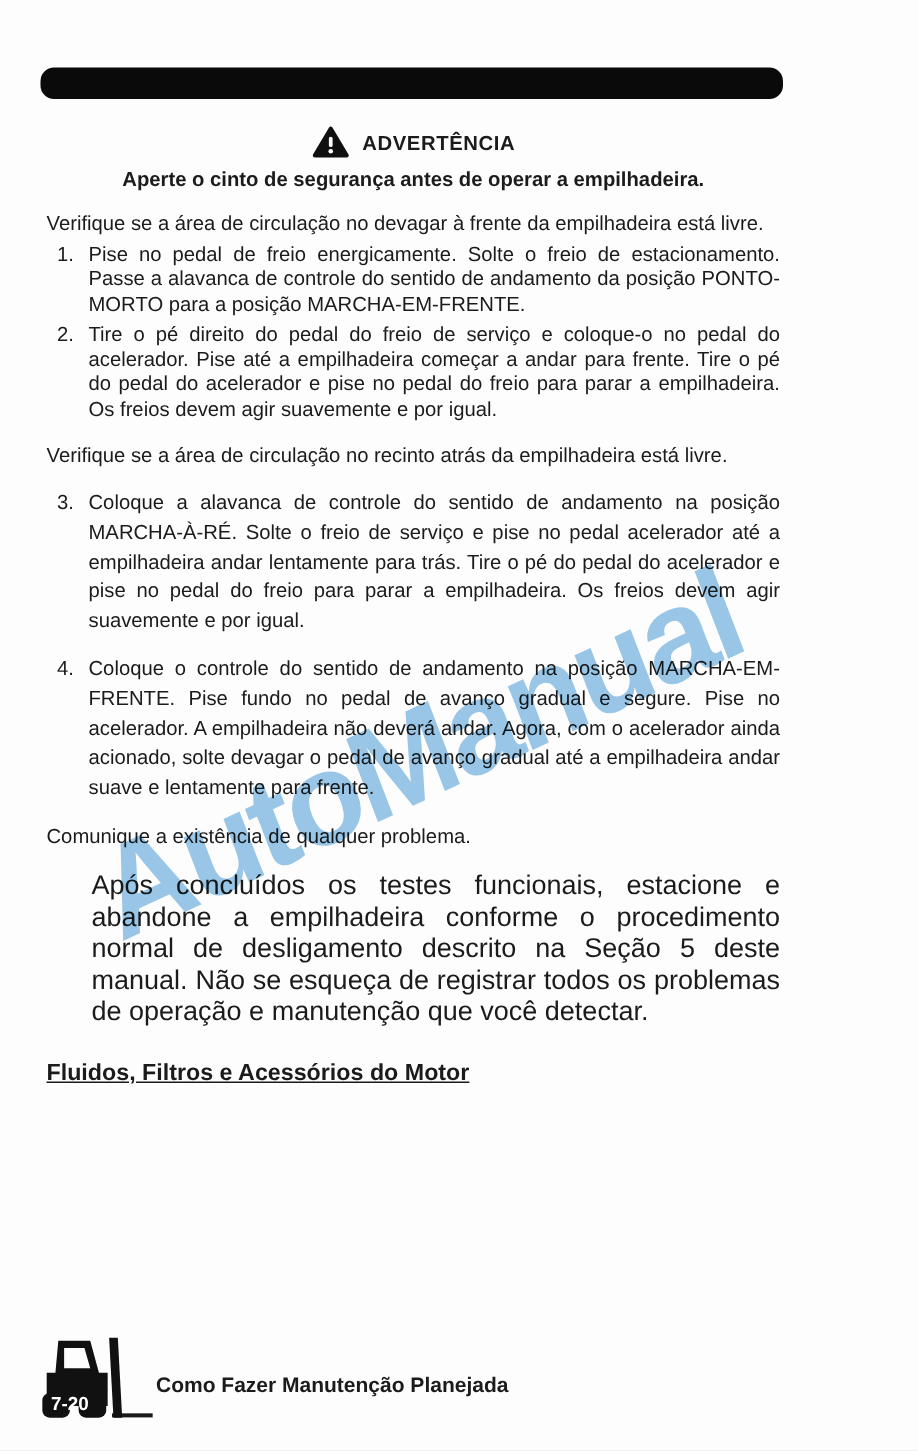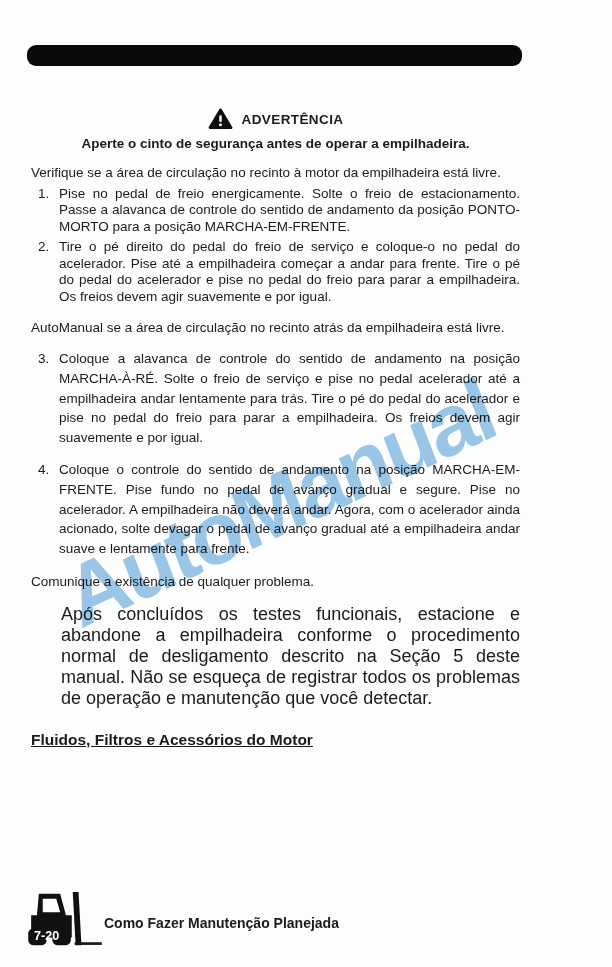--- a/index.html
+++ b/index.html
@@ -7,21 +7,21 @@
     position:relative;width:612px;height:967px;margin:0 auto;
     background:#fdfdfd;color:#1b1b1b;overflow:hidden;
     font-family:"Liberation Sans","DejaVu Sans",sans-serif;
   }
   .topbar{
     position:absolute;left:27px;top:45px;width:495px;height:21px;
     background:#0a0a0a;border-radius:9px;
   }
   .col{position:absolute;left:31px;top:0;width:489px;}
   .warn-head{
-    margin-top:108px;display:flex;align-items:center;justify-content:center;gap:9px;
+    margin-top:84px;display:flex;align-items:center;justify-content:center;gap:9px;
   }
   .warn-title{font-size:13.5px;font-weight:bold;letter-spacing:.4px;}
   .warn-text{
     margin-top:5px;text-align:center;font-size:13.5px;font-weight:bold;line-height:17px;
   }
   h1.sec{
     margin:14px 0 0 0;font-size:15.5px;font-weight:bold;line-height:20px;
   }
   .jline{display:block;text-align:justify;text-align-last:justify;}
   p.body, .li-body{
@@ -68,33 +68,33 @@
           <rect x="11.7" y="7.5" width="2.6" height="7.2" rx="1.3" fill="#ffffff"></rect>
           <circle cx="13" cy="17.6" r="1.6" fill="#ffffff"></circle>
         </svg>
       </span>
       <span class="warn-title">ADVERTÊNCIA</span>
     </div>
 
     <div class="warn-text">Aperte o cinto de segurança antes de operar a empilhadeira.</div>
 
 
-    <p class="body">Verifique se a área de circulação no recinto à motor da empilhadeira está livre.</p>
+    <p class="body">Verifique se a área de circulação no devagar à frente da empilhadeira está livre.</p>
 
     <div class="li">
       <span class="num">1.</span>
       <span class="li-body">Pise no pedal de freio energicamente. Solte o freio de estacionamento. Passe a alavanca de controle do sentido de andamento da posição PONTO-MORTO para a posição MARCHA-EM-FRENTE.</span>
     </div>
 
     <div class="li">
       <span class="num">2.</span>
       <span class="li-body">Tire o pé direito do pedal do freio de serviço e coloque-o no pedal do acelerador. Pise até a empilhadeira começar a andar para frente. Tire o pé do pedal do acelerador e pise no pedal do freio para parar a empilhadeira. Os freios devem agir suavemente e por igual.</span>
     </div>
 
-    <p class="body loose">AutoManual se a área de circulação no recinto atrás da empilhadeira está livre.</p>
+    <p class="body loose">Verifique se a área de circulação no recinto atrás da empilhadeira está livre.</p>
 
     <div class="li loose">
       <span class="num">3.</span>
       <span class="li-body">Coloque a alavanca de controle do sentido de andamento na posição MARCHA-À-RÉ. Solte o freio de serviço e pise no pedal acelerador até a empilhadeira andar lentamente para trás. Tire o pé do pedal do acelerador e pise no pedal do freio para parar a empilhadeira. Os freios devem agir suavemente e por igual.</span>
     </div>
 
     <div class="li loose">
       <span class="num">4.</span>
       <span class="li-body">Coloque o controle do sentido de andamento na posição MARCHA-EM-FRENTE. Pise fundo no pedal de avanço gradual e segure. Pise no acelerador. A empilhadeira não deverá andar. Agora, com o acelerador ainda acionado, solte devagar o pedal de avanço gradual até a empilhadeira andar suave e lentamente para frente.</span>
     </div>

